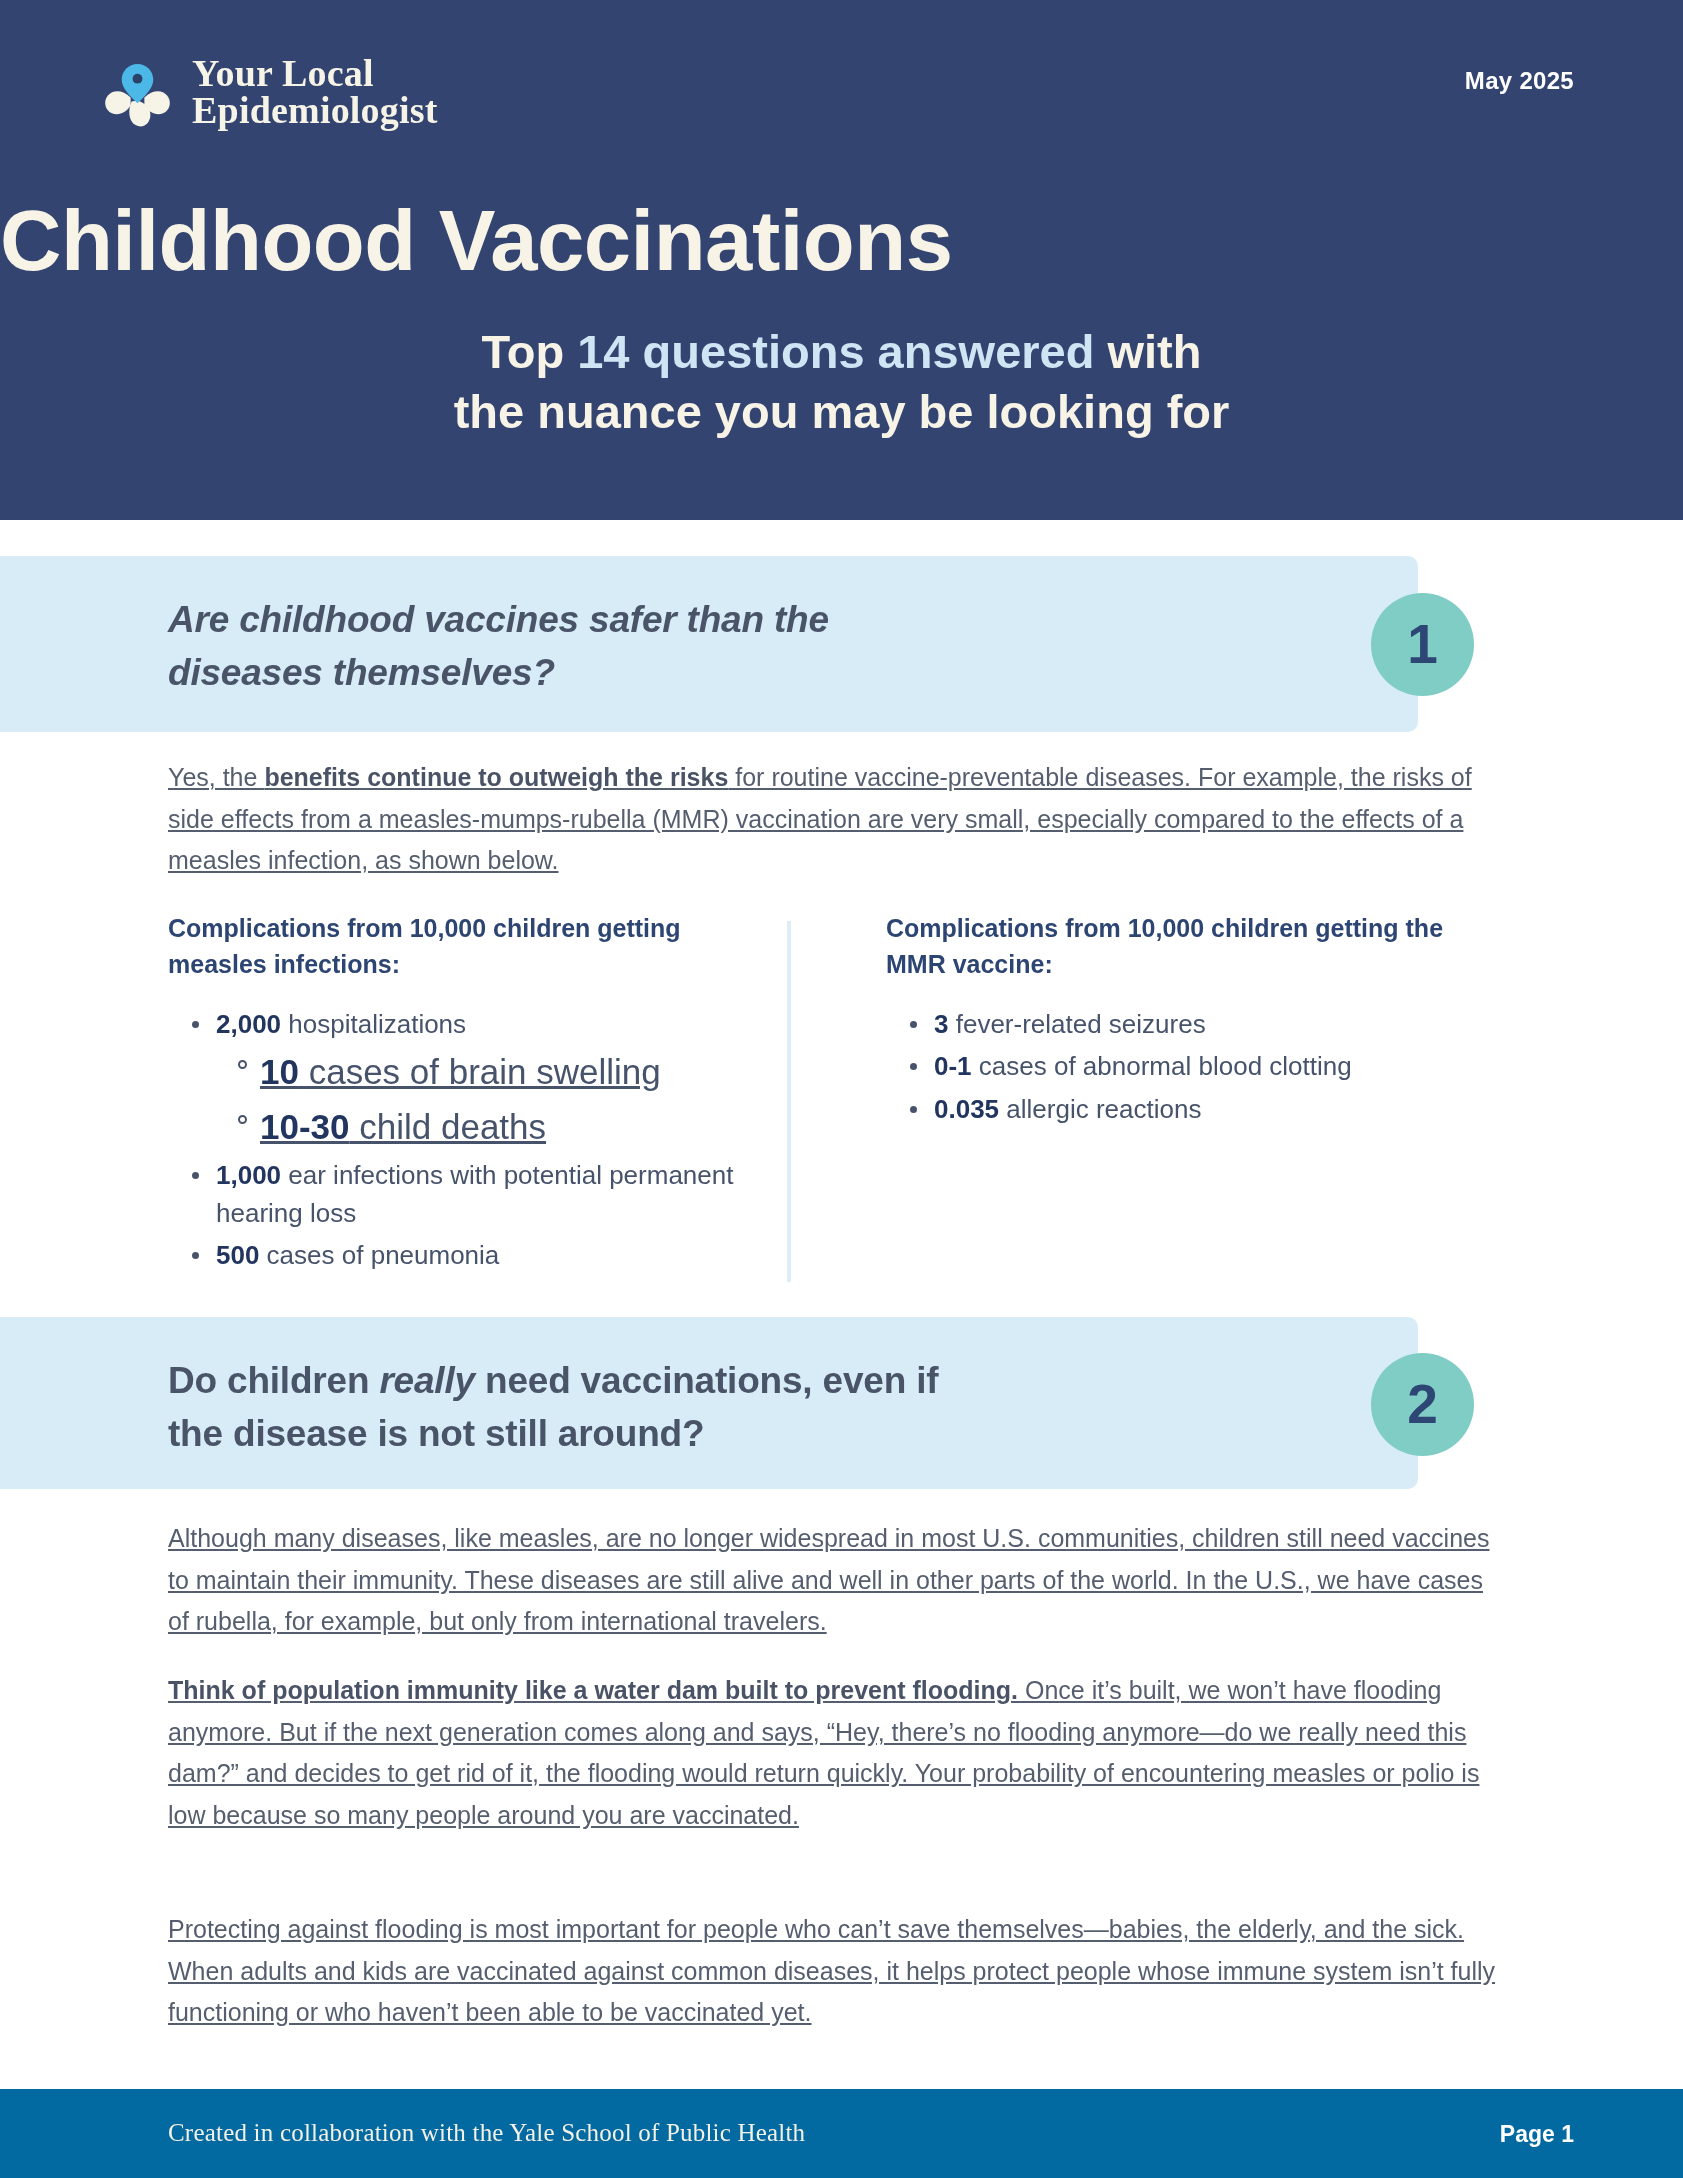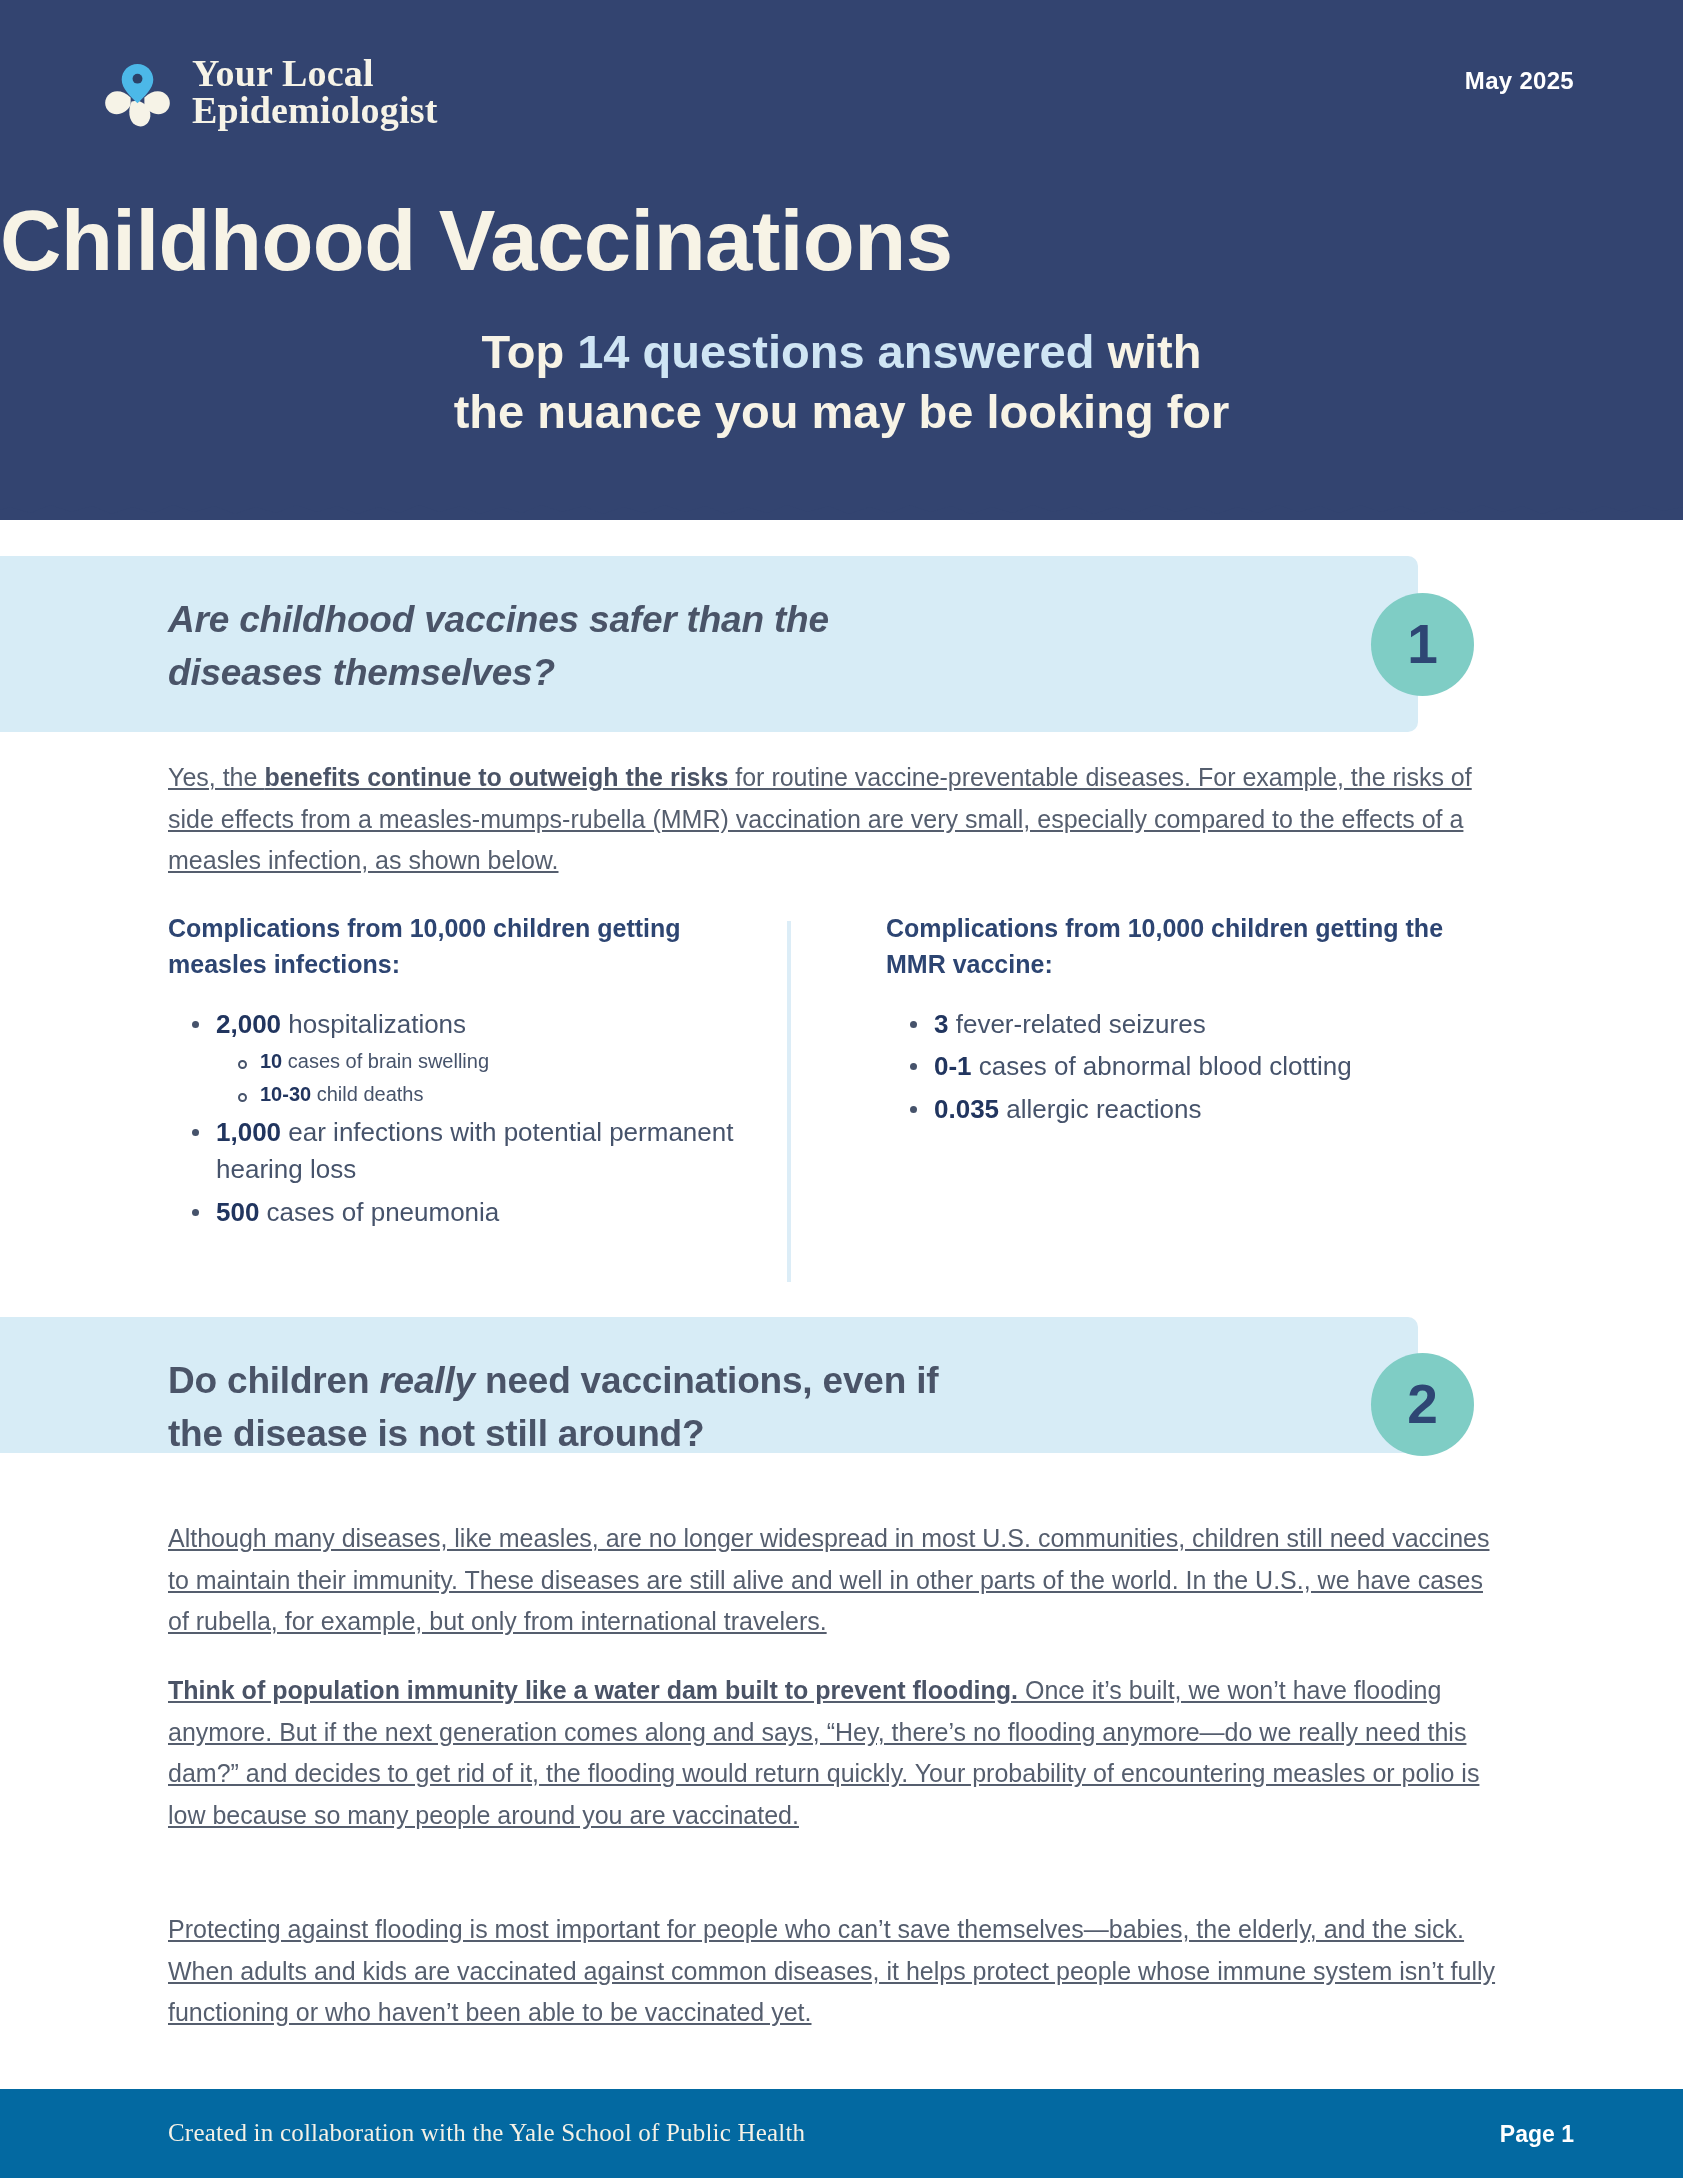--- a/index.html
+++ b/index.html
@@ -114,21 +114,21 @@
     padding-left:2px;
   }
   ul.bl > li::before{
     content:"";position:absolute;left:-22px;top:15px;
     width:7px;height:7px;border-radius:50%;background:#46536b;
   }
   ul.bl li b{color:#21355f;font-weight:bold;}
   ul.sub{margin:4px 0 4px 0;padding:0 0 0 44px;list-style:none;}
   ul.sub > li{
     position:relative;
-    color:#46536b;font-size:20px;line-height:1.44;margin-bottom:4px;
+    color:#46536b;font-size:35px;line-height:1.44;margin-bottom:4px;text-decoration:underline;
   }
   ul.sub > li::before{
     content:"";position:absolute;left:-22px;top:13px;
     width:9px;height:9px;border-radius:50%;
     background:transparent;border:2px solid #46536b;
     box-sizing:border-box;
   }
 
   
   .footer{
@@ -223,21 +223,21 @@
   <div class="col right">
     <h4>Complications from 10,000 children getting the MMR vaccine:</h4>
     <ul class="bl">
       <li><b>3</b><span> fever-related seizures</span></li>
       <li><b>0-1</b><span> cases of abnormal blood clotting</span></li>
       <li><b>0.035</b><span> allergic reactions</span></li>
     </ul>
   </div>
 </div>
 
-<div class="qband" style="left:0;top:1317px;width:1418px;height:136px;">
+<div class="qband" style="left:0;top:1317px;width:1418px;height:172px;">
   <div class="qtext" style="top:38px;">
     <span>Do children </span><em>really</em><span> need vaccinations, even if</span><br>
     <span>the disease is not still around?</span>
   </div>
 </div>
 <div class="badge" style="left:1371px;top:1353px;">2</div>
 
 <div class="para" style="top:1518px;"><span>Although many diseases, like measles, are no longer widespread in most U.S. communities, children still need vaccines to maintain their immunity. These diseases are still alive and well in other parts of the world. In the U.S., we have cases of rubella, for example, but only from international travelers.</span></div>
 
 <div class="para" style="top:1670px;"><b>Think of population immunity like a water dam built to prevent flooding.</b><span> Once it’s built, we won’t have flooding anymore. But if the next generation comes along and says, “Hey, there’s no flooding anymore—do we really need this dam?” and decides to get rid of it, the flooding would return quickly. Your probability of encountering measles or polio is low because so many people around you are vaccinated.</span></div>

